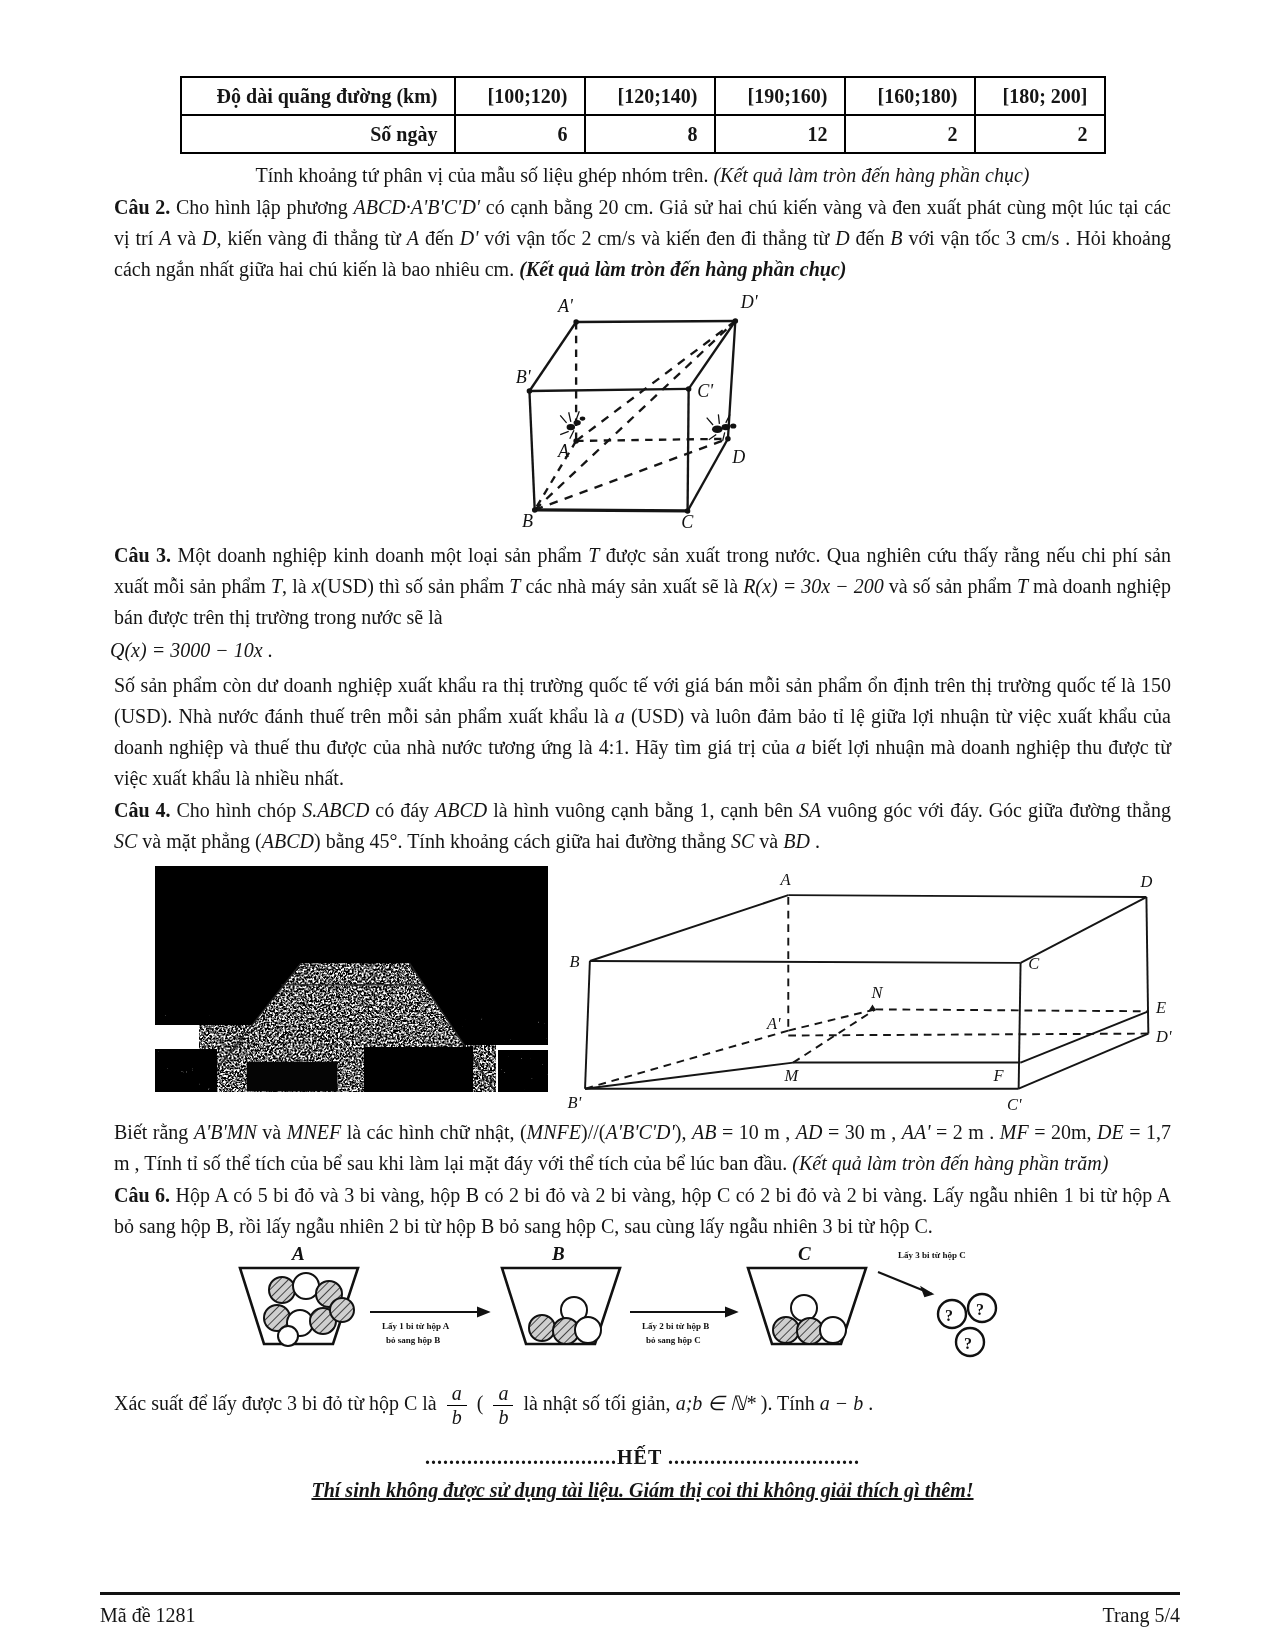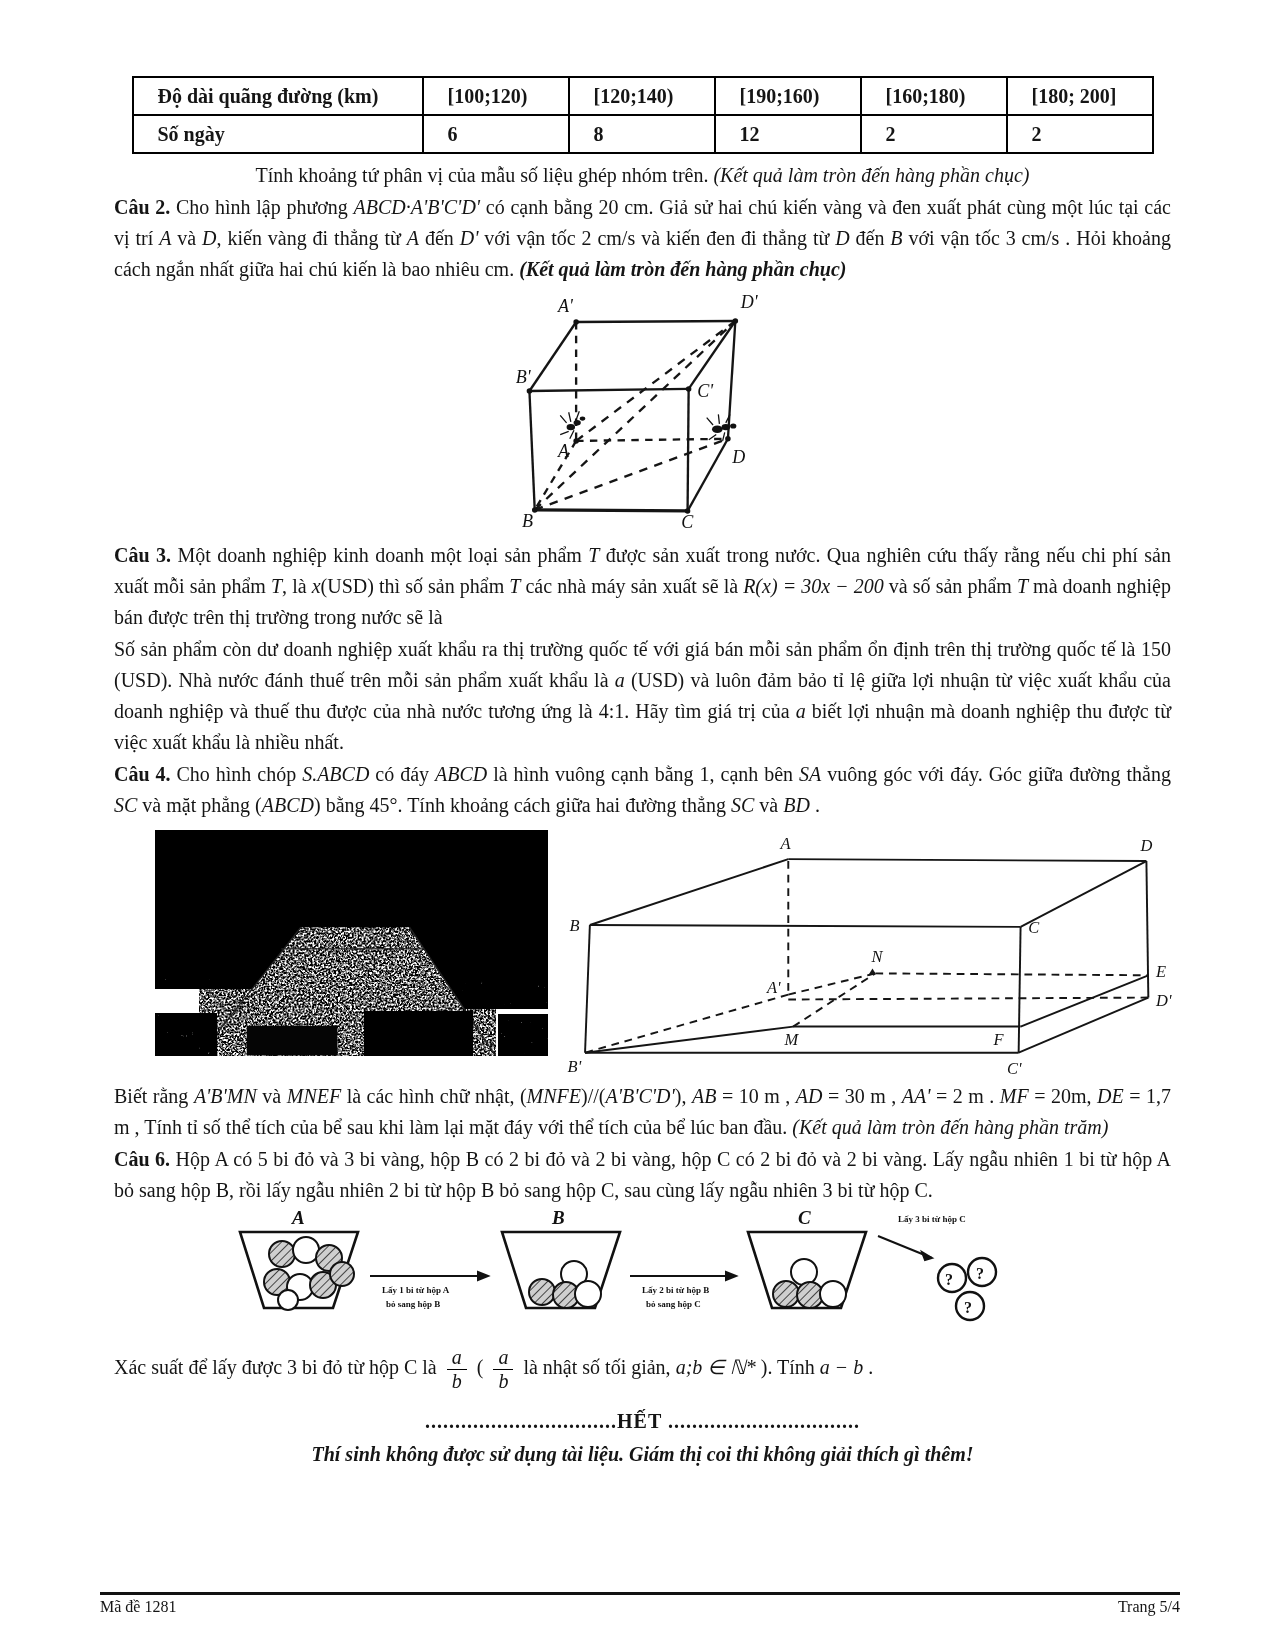--- a/index.html
+++ b/index.html
@@ -1,35 +1,35 @@
 <!DOCTYPE html>
 <html><head>
 <meta charset="utf-8">
 <style>
   html,body{margin:0;padding:0;background:#ffffff;}
   body{width:1275px;height:1650px;position:relative;font-family:"Liberation Serif",serif;color:#151515;}
   .page{position:absolute;inset:0;padding:64px 100px 0 110px;box-sizing:border-box;font-size:20px;line-height:1.55;}
   
   .freq-table{border-collapse:collapse;margin:12px auto 4px auto;font-size:20px;}
-  .freq-table td{border:2.5px solid #000;text-align:left;padding:2px 24px;height:32px;min-width:96px;font-weight:600;margin-top:46px;}
+  .freq-table td{border:2.5px solid #000;text-align:right;padding:2px 16px;height:32px;min-width:96px;font-weight:600;margin-top:46px;}
   .freq-table td.lbl{min-width:240px;font-weight:600;}
   .caption{text-align:center;margin:6px 0 0 0;}
   .para{text-align:justify;margin:1px 4px;}
   .formula-line{margin:2px 0 4px 0;}
   .fig-center{text-align:center;margin:2px 0;}
   .fig-row{display:flex;align-items:flex-start;gap:8px;margin:8px 0 2px 45px;}
   svg text{font-family:"Liberation Serif",serif;font-style:italic;font-size:17px;fill:#111;}
   svg .small-cap{font-style:normal;font-weight:bold;font-size:9px;}
   svg .fig-title{font-weight:bold;font-size:19px;}
   .frac{display:inline-block;text-align:center;vertical-align:middle;line-height:1.05;font-style:italic;margin:0 5px;}
   .frac .num{display:block;border-bottom:1.6px solid #000;padding:0 5px 1px 5px;}
   .frac .den{display:block;padding-top:1px;}
   .het-line{text-align:center;font-weight:bold;margin:14px 0 2px 0;letter-spacing:1px;}
   .notice{text-align:center;margin:2px 0;}
-  .footer{position:absolute;left:100px;right:95px;top:1592px;border-top:3px solid #121212;display:flex;justify-content:space-between;font-size:16px;gap:40px;}
+  .footer{position:absolute;left:100px;right:95px;top:1592px;border-top:3px solid #121212;display:flex;justify-content:space-between;padding-top:5px;font-size:20px;gap:40px;}
 </style>
 </head>
 <body>
 
 <div class="page">
 
   <table class="freq-table">
     <tbody>
         <tr>
       <td class="lbl">Độ dài quãng đường (km)</td>
@@ -106,20 +106,21 @@
       <text x="0" y="90">B'</text>
       <text x="171" y="104">C'</text>
       <text x="40" y="160">A</text>
       <text x="204" y="166">D</text>
       <text x="6" y="226">B</text>
       <text x="156" y="227">C</text>
     </svg>
   </div>
 
   <p class="para"><span style="font-weight: bold;">Câu 3. </span><span>Một doanh nghiệp kinh doanh một loại sản phẩm </span><span style="font-style: italic;">T</span><span> được sản xuất trong nước. Qua nghiên cứu thấy rằng nếu chi phí sản xuất mỗi sản phẩm </span><span style="font-style: italic;">T</span><span>, là </span><span style="font-style: italic;">x</span><span>(USD) thì số sản phẩm </span><span style="font-style: italic;">T</span><span> các nhà máy sản xuất sẽ là </span><span style="font-style: italic;">R(x) = 30x − 200</span><span> và số sản phẩm </span><span style="font-style: italic;">T</span><span> mà doanh nghiệp bán được trên thị trường trong nước sẽ là</span></p>
+  <p class="formula-line"><span style="font-style: italic;">Q(x) = 3000 − 10x</span><span> .</span></p>
   <p class="para"><span>Số sản phẩm còn dư doanh nghiệp xuất khẩu ra thị trường quốc tế với giá bán mỗi sản phẩm ổn định trên thị trường quốc tế là 150 (USD). Nhà nước đánh thuế trên mỗi sản phẩm xuất khẩu là </span><span style="font-style: italic;">a</span><span> (USD) và luôn đảm bảo tỉ lệ giữa lợi nhuận từ việc xuất khẩu của doanh nghiệp và thuế thu được của nhà nước tương ứng là 4:1. Hãy tìm giá trị của </span><span style="font-style: italic;">a</span><span> biết lợi nhuận mà doanh nghiệp thu được từ việc xuất khẩu là nhiều nhất.</span></p>
 
   <p class="para"><span style="font-weight: bold;">Câu 4. </span><span>Cho hình chóp </span><span style="font-style: italic;">S.ABCD</span><span> có đáy </span><span style="font-style: italic;">ABCD</span><span> là hình vuông cạnh bằng 1, cạnh bên </span><span style="font-style: italic;">SA</span><span> vuông góc với đáy. Góc giữa đường thẳng </span><span style="font-style: italic;">SC</span><span> và mặt phẳng (</span><span style="font-style: italic;">ABCD</span><span>) bằng 45°. Tính khoảng cách giữa hai đường thẳng </span><span style="font-style: italic;">SC</span><span> và </span><span style="font-style: italic;">BD</span><span> .</span></p>
 
 
   <div class="fig-row">
     <svg width="398" height="228" viewBox="0 0 398 228">
       <defs>
         <filter id="nDark" x="0" y="0" width="100%" height="100%">
           <feTurbulence type="fractalNoise" baseFrequency="0.16 0.2" numOctaves="4" seed="11"></feTurbulence>
@@ -268,20 +269,20 @@
     </span>
     <span>(</span>
     <span class="frac">
       <span class="num">a</span>
       <span class="den">b</span>
     </span>
     <span><span> là nhật số tối giản, </span><span style="font-style: italic;">a;b ∈ ℕ*</span><span> ). Tính </span><span style="font-style: italic;">a − b</span><span> .</span></span>
   </p>
 
   <p class="het-line">................................HẾT ................................</p>
-  <p class="notice"><span style="font-style: italic; font-weight: bold;">Thí sinh không được sử dụng tài liệu. Giám thị coi thi không giải thích gì thêm!</span></p>
+  <p class="notice"><span style="font-style: italic; font-weight: bold; text-decoration: underline;">Thí sinh không được sử dụng tài liệu. Giám thị coi thi không giải thích gì thêm!</span></p>
 
   <div class="footer">
     <span>Mã đề 1281</span>
     <span>Trang 5/4</span>
   </div>
 
 </div>
 
 </body></html>

